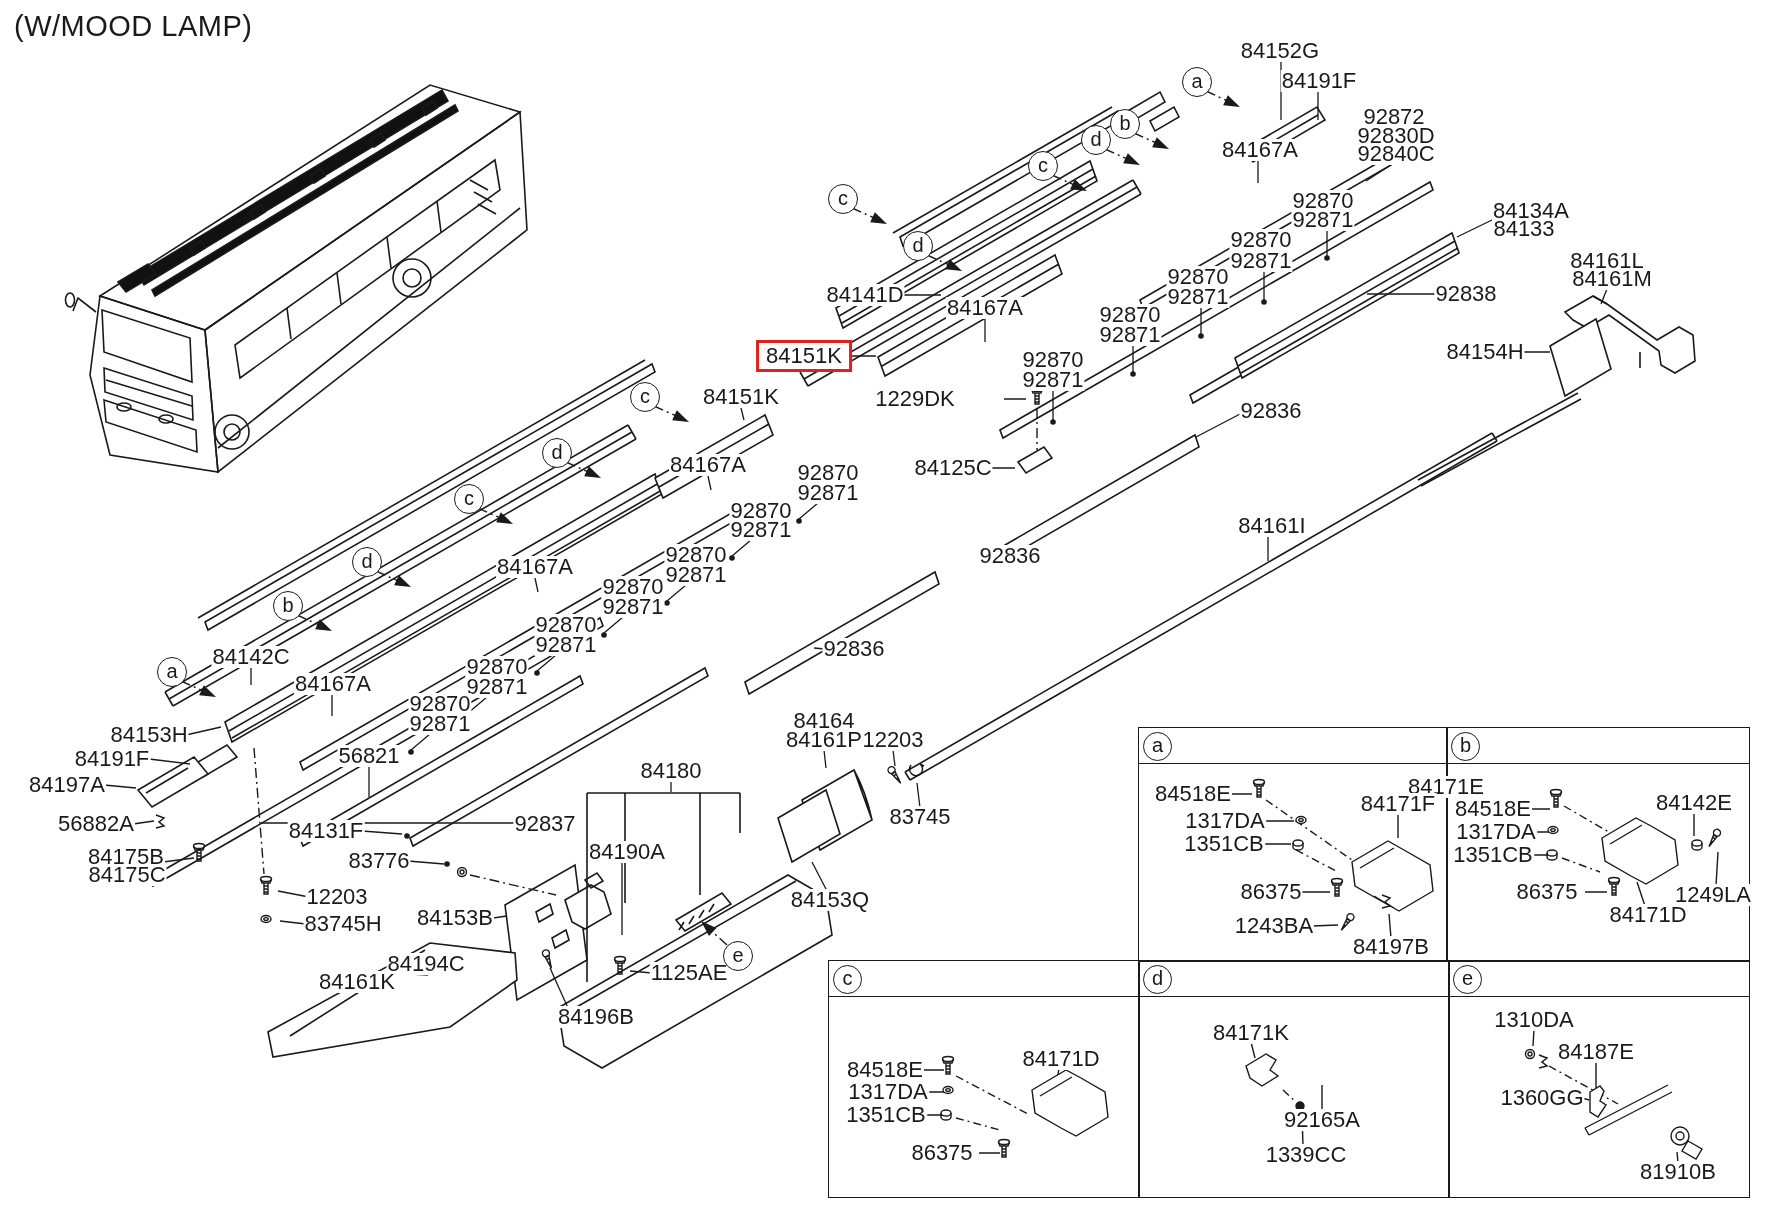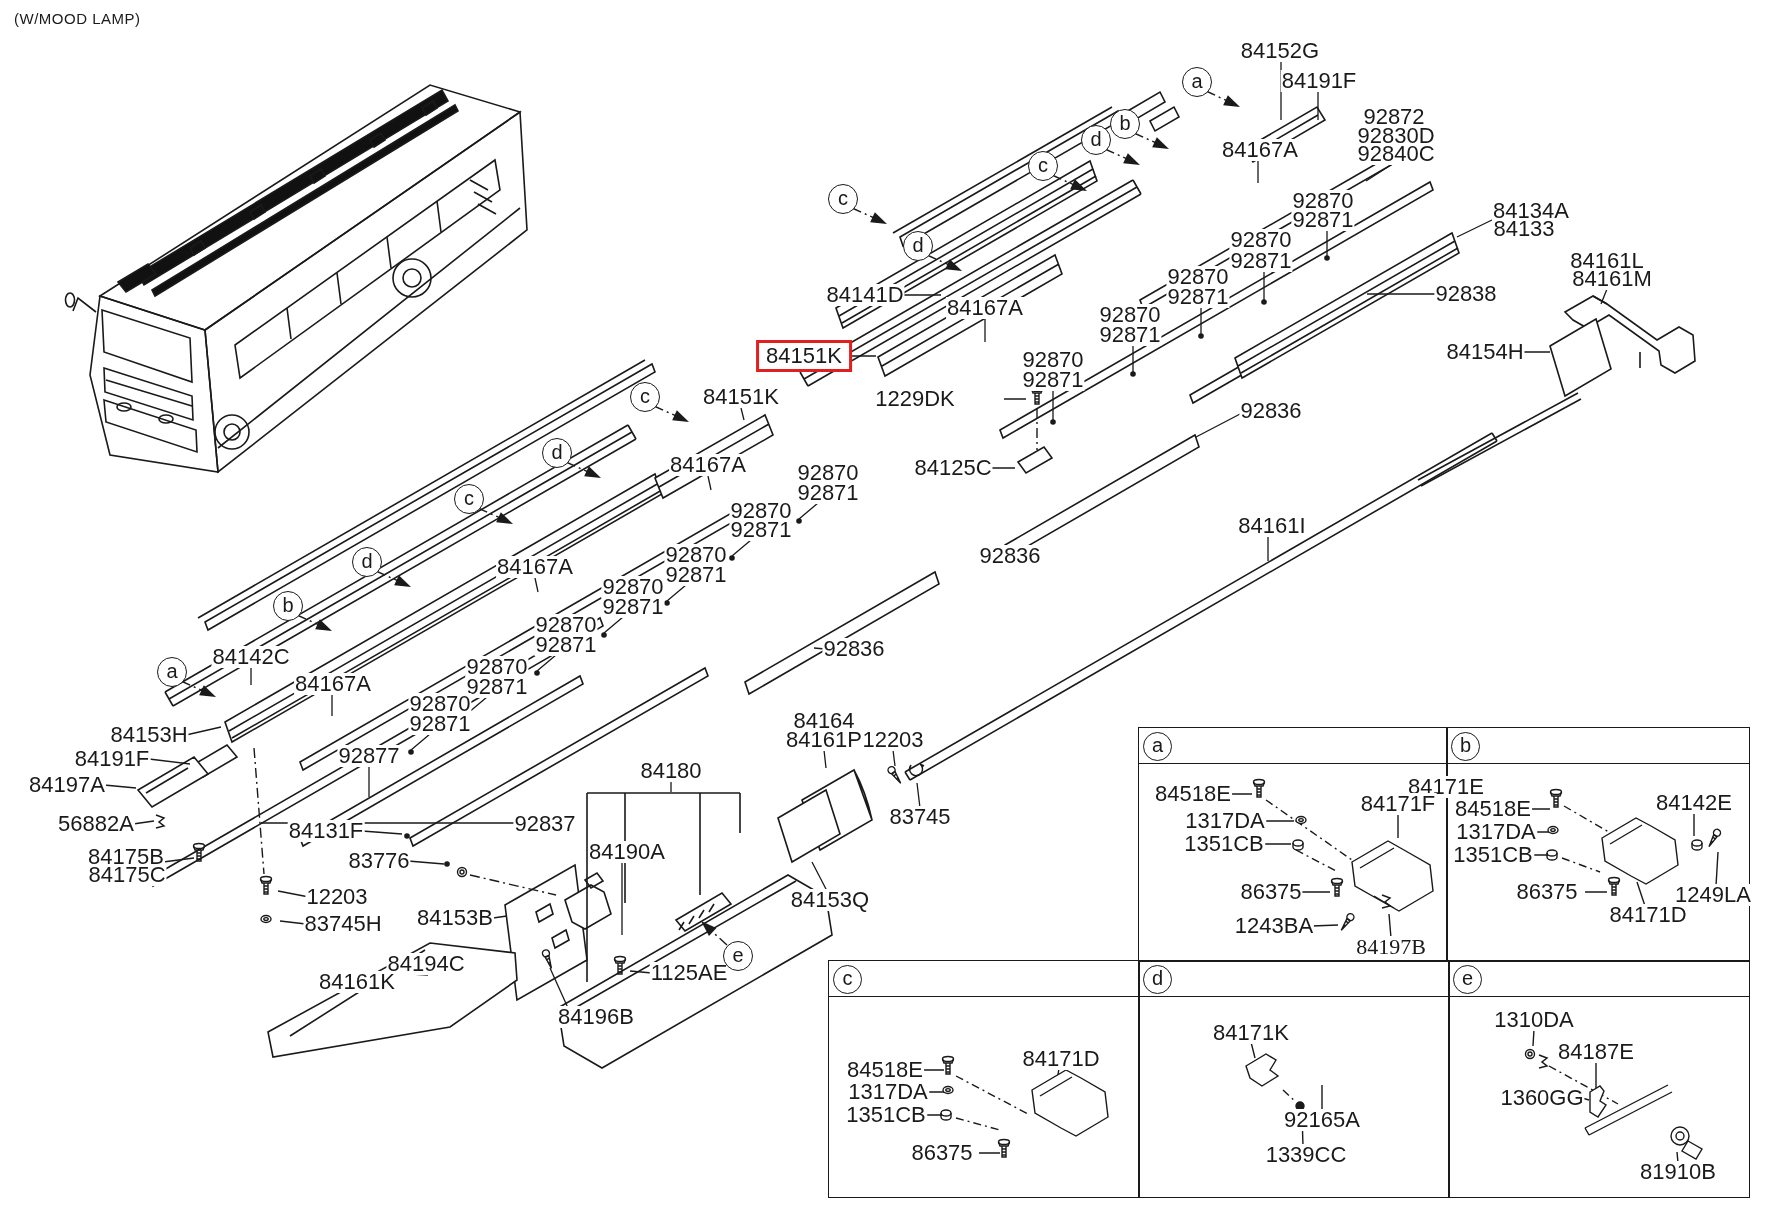--- a/index.html
+++ b/index.html
@@ -1,19 +1,19 @@
 <!DOCTYPE html>
 <html><head>
 <meta charset="utf-8">
 <style>
   html,body{margin:0;padding:0;background:#fff;}
   .stage{position:relative;width:1772px;height:1211px;background:#fff;overflow:hidden;
          font-family:"Liberation Sans", sans-serif;color:#1a1a1a;}
   .art{position:absolute;left:0;top:0;z-index:0;}
-  .title{position:absolute;left:14px;top:10px;font-size:15px;letter-spacing:.5px;z-index:3;white-space:nowrap;}
+  .title{position:absolute;left:14px;top:10px;font-size:29px;letter-spacing:.5px;z-index:3;white-space:nowrap;}
   .lbl{position:absolute;transform:translate(-50%,-50%);font-size:22px;line-height:1;
        white-space:nowrap;background:#fff;padding:0 1px;z-index:3;}
   .lbl.boxed{border:3px solid #e01f1f;padding:2px 7px;color:#1a1a1a;}
   .callout{position:absolute;width:28px;height:28px;border:1.7px solid #1a1a1a;border-radius:50%;
        transform:translate(-50%,-50%);font-size:20px;line-height:26px;text-align:center;background:#fff;z-index:3;}
   .panel{position:absolute;border:1.7px solid #1a1a1a;background:transparent;z-index:1;}
   .panel .hdr{position:absolute;left:0;top:0;right:0;height:35px;border-bottom:1.7px solid #1a1a1a;}
   .panel .pc{position:absolute;left:4px;top:4px;width:27px;height:27px;border:1.7px solid #1a1a1a;
        border-radius:50%;font-size:20px;line-height:25px;text-align:center;background:#fff;}
 </style>
@@ -249,21 +249,21 @@
   <div id="overlay">
       <div class="panel" style="left: 1138px; top: 727px; width: 308px; height: 233px;">
         <div class="hdr"></div>
         <div class="pc">a</div>
       </div>
       <div class="lbl" style="left: 1193px; top: 794px;">84518E</div>
       <div class="lbl" style="left: 1225px; top: 821px;">1317DA</div>
       <div class="lbl" style="left: 1224px; top: 844px;">1351CB</div>
       <div class="lbl" style="left: 1271px; top: 892px;">86375</div>
       <div class="lbl" style="left: 1274px; top: 926px;">1243BA</div>
-      <div class="lbl" style="left: 1391px; top: 947px; font-family: Liberation Serif, serif;">84197B</div>
+      <div class="lbl" style="left: 1391px; top: 947px;">84197B</div>
       <div class="lbl" style="left: 1398px; top: 787px; margin-left: 48px;">84171E</div>
       <div class="lbl" style="left: 1398px; top: 804px;">84171F</div>
       <div class="panel" style="left: 1446px; top: 727px; width: 302px; height: 233px;">
         <div class="hdr"></div>
         <div class="pc">b</div>
       </div>
       <div class="lbl" style="left: 1493px; top: 809px;">84518E</div>
       <div class="lbl" style="left: 1496px; top: 832px;">1317DA</div>
       <div class="lbl" style="left: 1493px; top: 855px;">1351CB</div>
       <div class="lbl" style="left: 1547px; top: 892px;">86375</div>
@@ -338,21 +338,21 @@
       <div class="lbl" style="left: 566px; top: 645px;">92871</div>
       <div class="lbl" style="left: 251px; top: 657px;">84142C</div>
       <div class="lbl" style="left: 497px; top: 667px;">92870</div>
       <div class="lbl" style="left: 497px; top: 687px;">92871</div>
       <div class="lbl" style="left: 333px; top: 684px;">84167A</div>
       <div class="lbl" style="left: 440px; top: 704px;">92870</div>
       <div class="lbl" style="left: 440px; top: 724px;">92871</div>
       <div class="lbl" style="left: 854px; top: 649px;">92836</div>
       <div class="lbl" style="left: 149px; top: 735px;">84153H</div>
       <div class="lbl" style="left: 112px; top: 759px;">84191F</div>
-      <div class="lbl" style="left: 369px; top: 756px;">92877</div>
+      <div class="lbl" style="left: 369px; top: 756px;">56821</div>
       <div class="lbl" style="left: 671px; top: 771px;">84180</div>
       <div class="lbl" style="left: 67px; top: 785px;">84197A</div>
       <div class="lbl" style="left: 824px; top: 721px;">84164</div>
       <div class="lbl" style="left: 824px; top: 740px;">84161P</div>
       <div class="lbl" style="left: 893px; top: 740px;">12203</div>
       <div class="lbl" style="left: 96px; top: 824px;">56882A</div>
       <div class="lbl" style="left: 545px; top: 824px;">92837</div>
       <div class="lbl" style="left: 326px; top: 831px;">84131F</div>
       <div class="lbl" style="left: 920px; top: 817px;">83745</div>
       <div class="lbl" style="left: 126px; top: 857px;">84175B</div>

